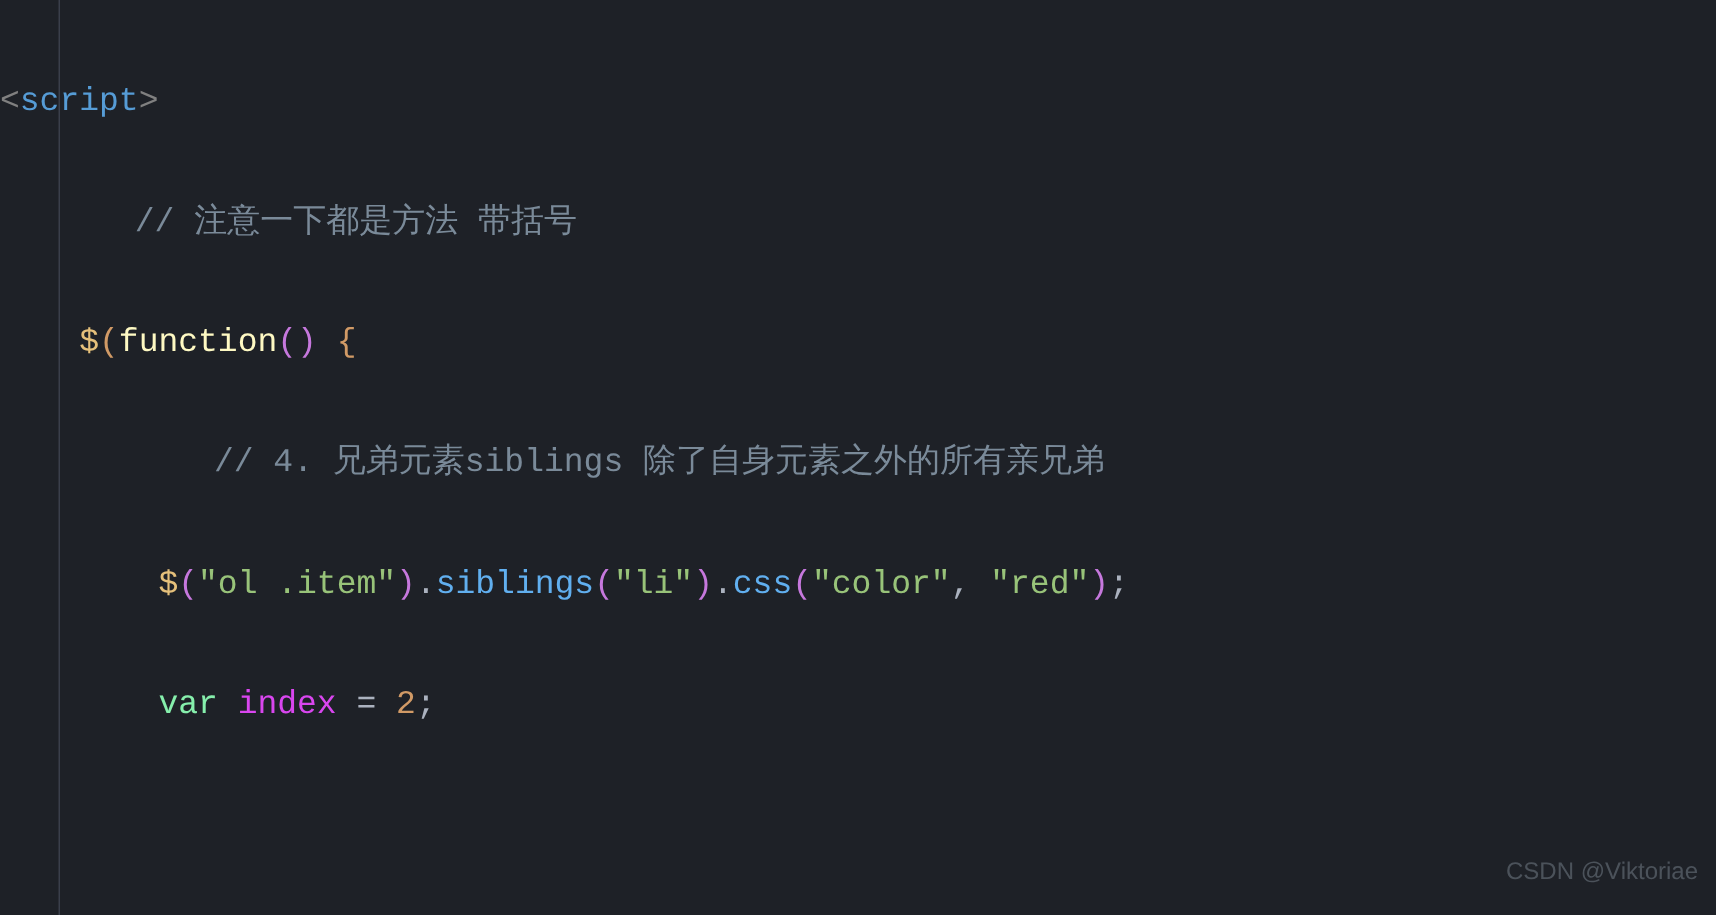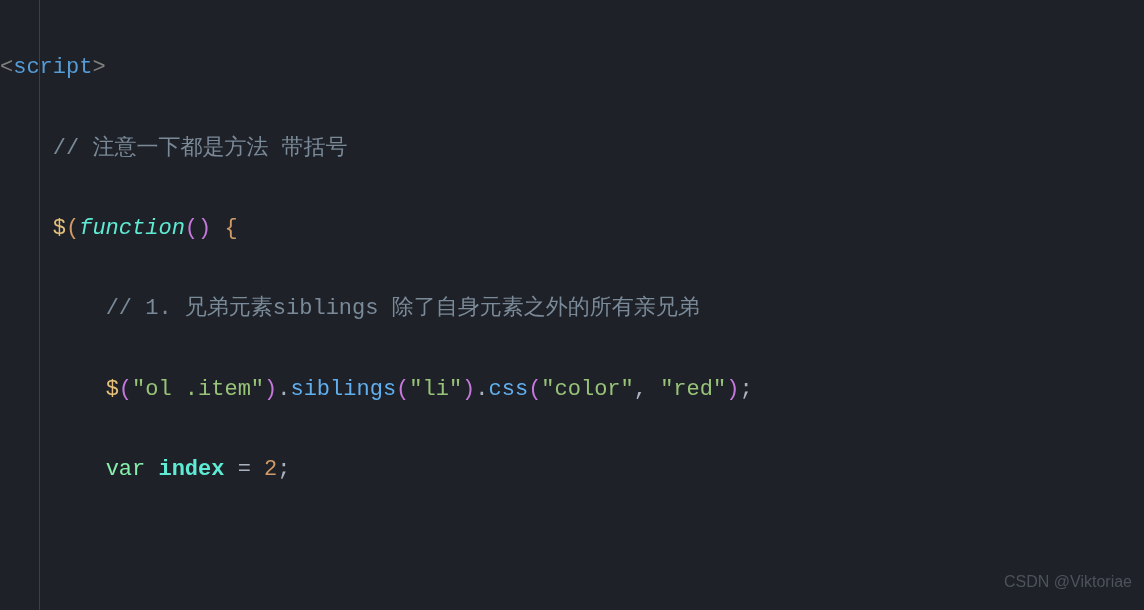--- a/index.html
+++ b/index.html
@@ -28,30 +28,30 @@
     }
     .gutter {
       position: absolute;
       left: 0;
       width: 40px;
       height: 100%;
       border-right: 1px solid #3a3f4b;
     }
     .tag-bracket { color: #808080; }
     .tag-name { color: #569cd6; }
-    .comment { color: #7a8a99; }
-    .keyword { color: #5eead4; font-style: italic; }
+    .comment { color: #7a8a99; margin-left: 37px; }
+    .keyword { color: #fef9c3; }
     .function { color: #61afef; margin-top: 40px; }
     .paren-yellow { color: #d19a66; }
     .paren-purple { color: #c678dd; }
     .brace-yellow { color: #d19a66; }
     .string { color: #98c379; }
     .number { color: #d19a66; }
     .operator { color: #abb2bf; }
-    .variable { color: #5eead4; font-weight: bold; }
+    .variable { color: #d946ef; }
     .dollar { color: #e5c07b; }
     .punct { color: #abb2bf; }
     .var-kw { color: #86efac; }
     .watermark {
       position: absolute;
       bottom: 8px;
       right: 12px;
       color: #6a737d;
       font-size: 16px;
       font-family: Arial, sans-serif;
@@ -61,21 +61,21 @@
   </style>
 </head>
 <body>
 
 <div class="gutter"></div>
 
 <div class="code-container">
 <span class="line"><span class="tag-bracket">&lt;</span><span class="tag-name">script</span><span class="tag-bracket">&gt;</span></span>
 <span class="line">    <span class="comment">// 注意一下都是方法 带括号</span></span>
 <span class="line">    <span class="dollar">$</span><span class="paren-yellow">(</span><span class="keyword">function</span><span class="paren-purple">()</span> <span class="brace-yellow">{</span></span>
-<span class="line">        <span class="comment">// 1. 兄弟元素siblings 除了自身元素之外的所有亲兄弟</span></span>
+<span class="line">        <span class="comment">// 4. 兄弟元素siblings 除了自身元素之外的所有亲兄弟</span></span>
 <span class="line">        <span class="dollar">$</span><span class="paren-purple">(</span><span class="string">"ol .item"</span><span class="paren-purple">)</span><span class="punct">.</span><span class="function">siblings</span><span class="paren-purple">(</span><span class="string">"li"</span><span class="paren-purple">)</span><span class="punct">.</span><span class="function">css</span><span class="paren-purple">(</span><span class="string">"color"</span><span class="punct">, </span><span class="string">"red"</span><span class="paren-purple">)</span><span class="punct">;</span></span>
 <span class="line">        <span class="var-kw">var</span> <span class="variable">index</span> <span class="operator">=</span> <span class="number">2</span><span class="punct">;</span></span>
 
 
 
 
 
 
 
 

